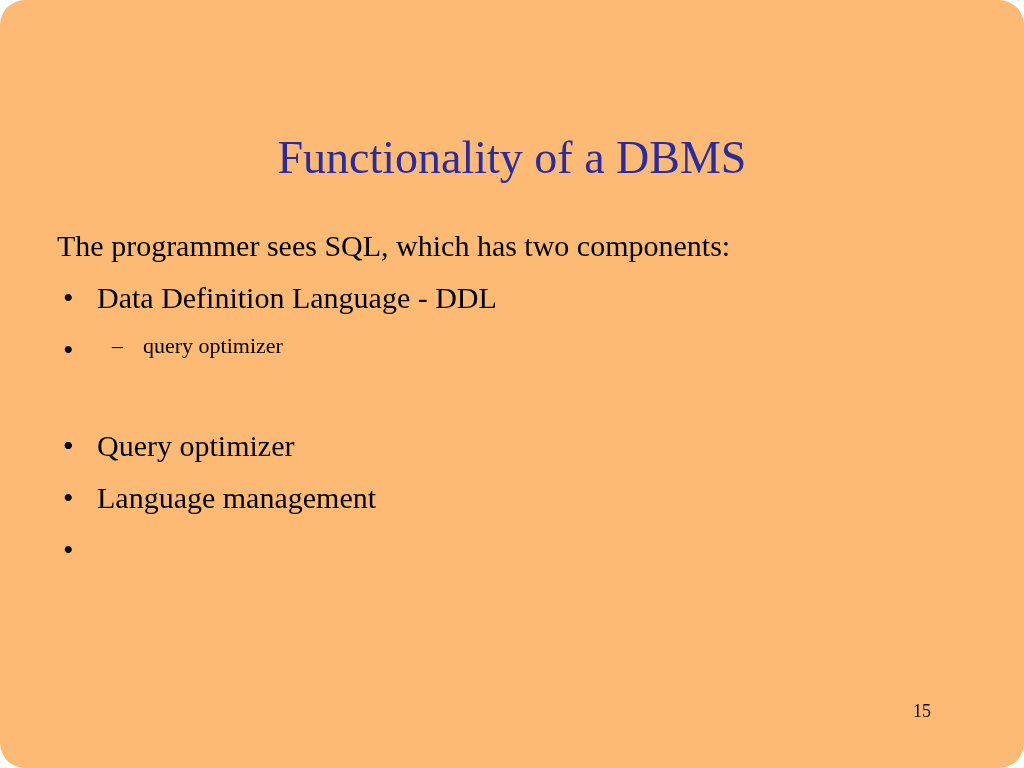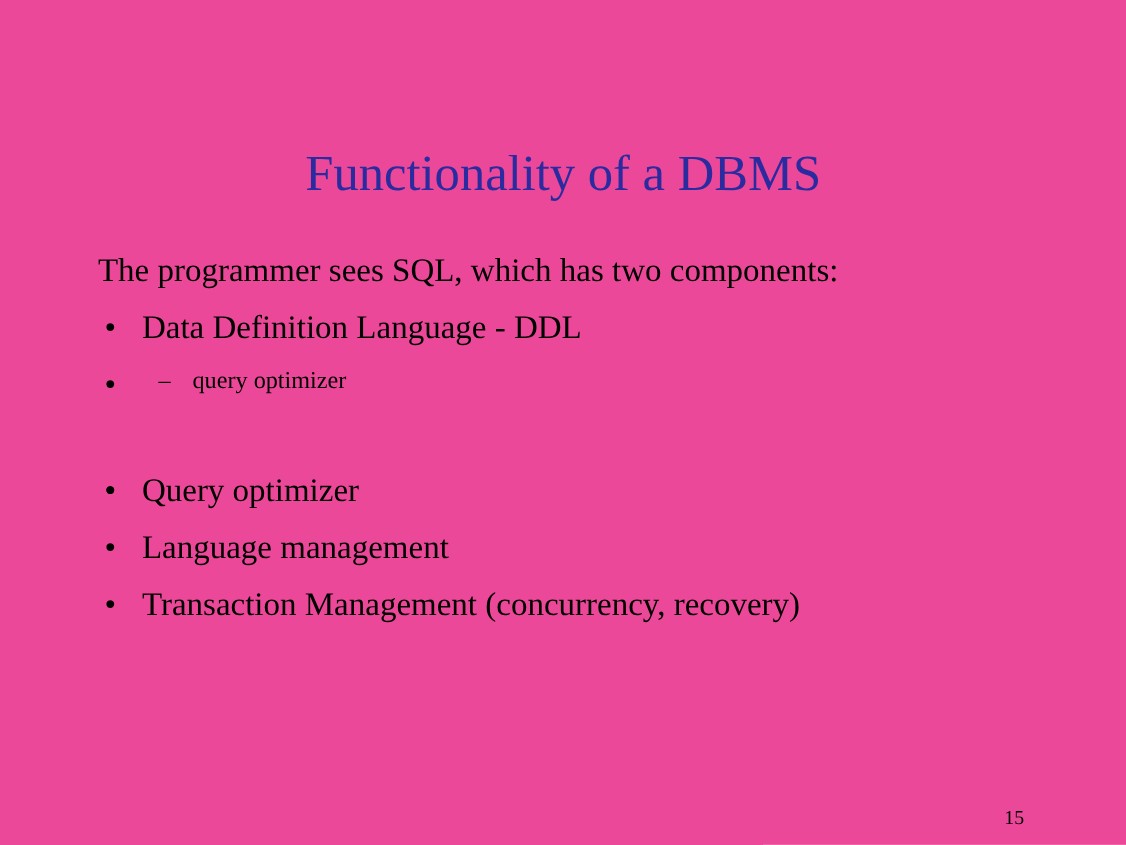--- a/index.html
+++ b/index.html
@@ -12,21 +12,22 @@
     background: #ffffff;
     font-family: "Liberation Serif", "DejaVu Serif", serif;
     color: #000000;
     overflow: hidden;
     position: relative;
   }
 
   .slide {
     position: absolute;
     inset: 0;
-    background: #ec4899;
+    background: #fdba74;
+    border-radius: 25px;
   }
 
   
   .slide-title {
     position: absolute;
     left: 0;
     right: 0;
     top: 103px;
     text-align: center;
     font-size: 46px;
@@ -44,21 +45,20 @@
     top: 220px;
     right: 40px;
   }
 
   .line {
     position: relative;
     font-size: 30px;
     line-height: 52px;
     color: #000000;
     white-space: nowrap;
-    margin-left: 32px;
   }
 
   
   .line.plain {
     padding-left: 0;
   }
 
   
   .line.bullet {
     padding-left: 40px;
@@ -100,21 +100,20 @@
   }
 
   
   .slide-number {
     position: absolute;
     left: 913px;
     top: 700px;
     font-size: 18px;
     line-height: 22px;
     color: #000000;
-    margin-top: 32px;
   }
 </style>
 </head>
 <body>
 
 <div class="slide">
 
   <h1 class="slide-title">Functionality of a DBMS</h1>
 
   <div class="body-block">
@@ -151,20 +150,19 @@
       <span class="line-text">Query optimizer</span>
     </div>
 
     <div class="line bullet">
       <span class="bullet-mark">•</span>
       <span class="line-text">Language management</span>
     </div>
 
     <div class="line bullet">
       <span class="bullet-mark">•</span>
-      <span class="line-text">Transaction Management (concurrency, recovery)</span>
     </div>
 
   </div>
 
   <div class="slide-number">15</div>
 
 </div>
 
 </body></html>

